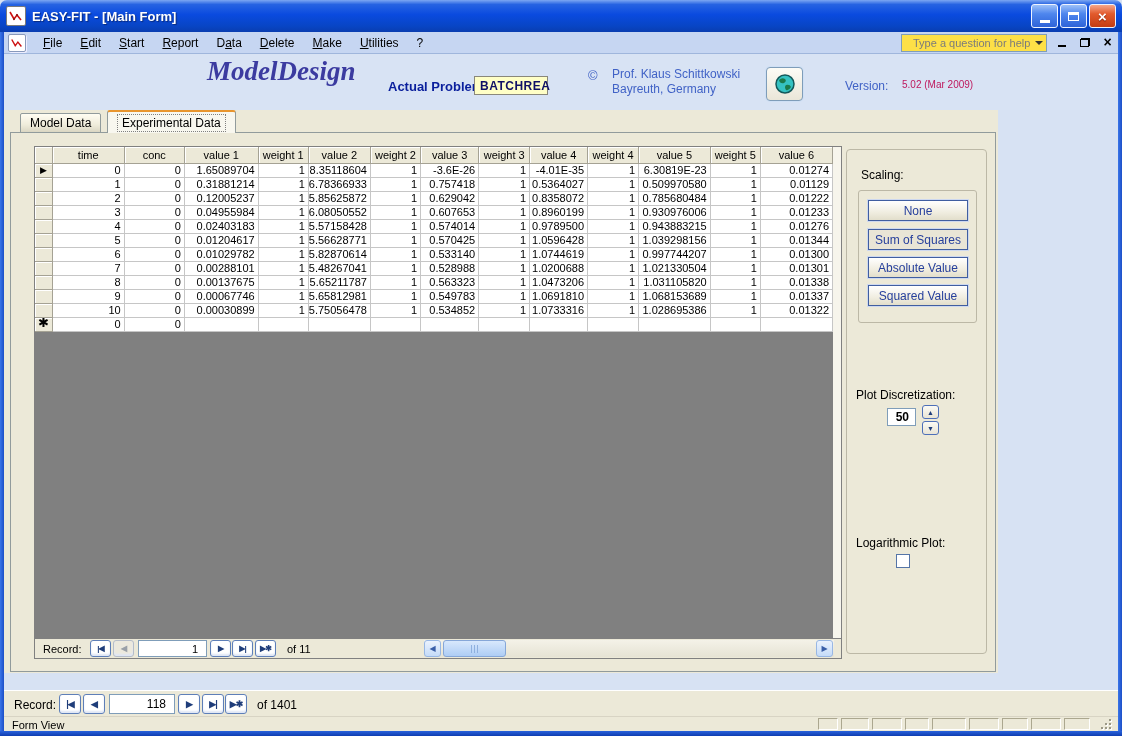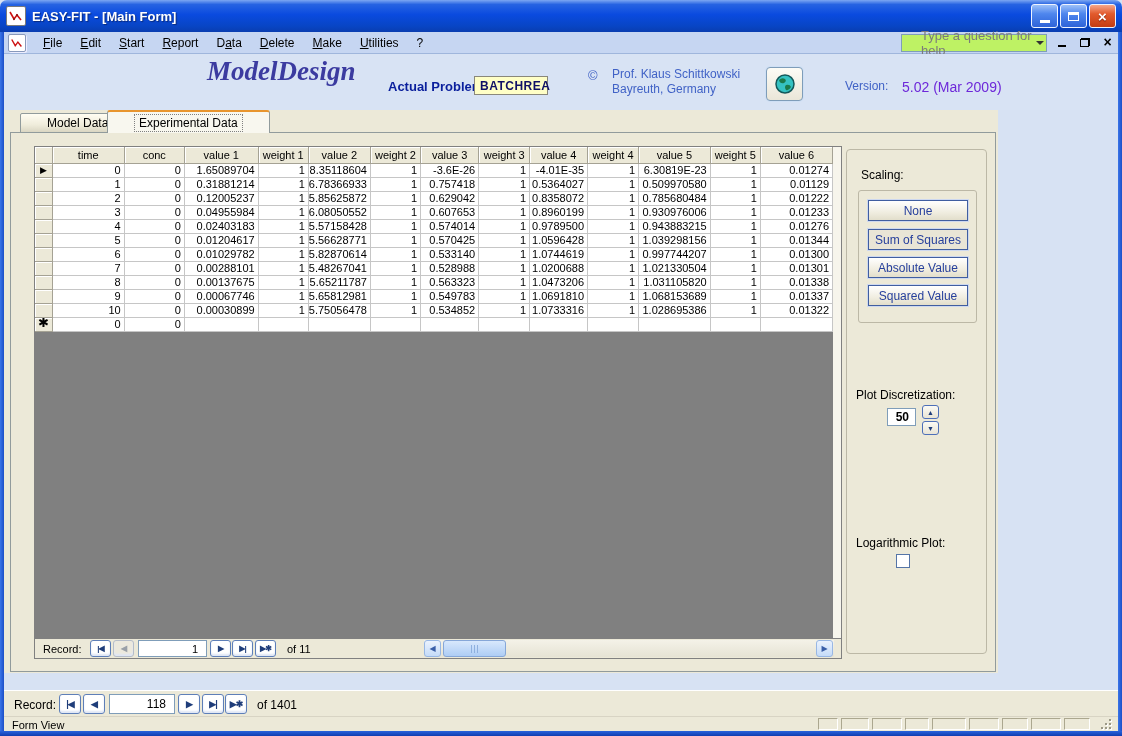--- a/index.html
+++ b/index.html
@@ -26,22 +26,22 @@
   .wb-right{left:1118px;top:32px;width:4px;height:704px;}
   .wb-bottom{left:0;top:731px;width:1122px;height:5px;background:linear-gradient(180deg,#2a63dc,#0f3db0);}
   
   .menubar{position:absolute;left:4px;top:32px;width:1114px;height:22px;background:#C6D6F2;
     border-bottom:1px solid #9FB6DC;display:flex;align-items:center;padding:0 4px;font-size:12px;}
   .child-icon{width:18px;height:18px;background:#fff;border:1px solid #8899bb;border-radius:2px;
     display:flex;align-items:center;justify-content:center;margin-right:8px;box-shadow:1px 1px 0 #eef;}
   .menu-item{padding:3px 9px;color:#000;cursor:default;}
   .menu-item .u{text-decoration:underline;}
   .menu-spacer{flex:1;}
-  .help-combo{width:146px;height:18px;background:#bef264;border:1px solid #7F9DB9;color:#7b7b7b;
-    font-size:13px;display:flex;align-items:center;padding-left:19px;}
+  .help-combo{width:146px;height:18px;background:#fde047;border:1px solid #7F9DB9;color:#7b7b7b;
+    font-size:11px;display:flex;align-items:center;padding-left:11px;}
   .combo-arrow{margin-left:auto;width:15px;height:16px;display:flex;align-items:center;justify-content:center;}
   .combo-arrow::after{content:"";border:4px solid transparent;border-top:4px solid #333;margin-top:4px;}
   .mdi-controls{display:flex;align-items:center;margin-left:8px;gap:10px;}
   .mc{display:flex;align-items:center;justify-content:center;width:13px;height:13px;}
   .mc-min-shape{width:8px;height:2px;background:#000;margin-top:7px;}
   .restore-shape{position:relative;width:10px;height:9px;}
   .restore-shape::before{content:"";position:absolute;right:0;top:0;width:7px;height:6px;border:1px solid #000;}
   .restore-shape::after{content:"";position:absolute;left:0;bottom:0;width:7px;height:6px;border:1px solid #000;background:#C6D6F2;}
   .mc-x{color:#000;font-weight:bold;font-size:14px;line-height:13px;}
   
@@ -52,26 +52,26 @@
     font-weight:bold;font-size:27px;color:#3B3BA0;}
   .problem-label{position:absolute;left:384px;top:25px;font-size:13px;font-weight:bold;color:#0A1F9C;}
   .problem-value{position:absolute;left:470px;top:22px;width:74px;height:19px;background:#FFFFC6;
     border:1px solid #8a887a;font-size:12px;font-weight:bold;color:#101066;display:flex;
     align-items:center;padding-left:5px;letter-spacing:.5px;}
   .copyright{position:absolute;left:584px;top:14px;font-size:13px;color:#4062C6;}
   .author{position:absolute;left:608px;top:13px;font-size:12px;color:#4062C6;line-height:15px;}
   .globe-btn{position:absolute;left:762px;top:13px;width:37px;height:34px;background:linear-gradient(#FDFCF6,#EAE6D8);
     border:1px solid #7F9DB9;border-radius:4px;box-shadow:0 0 0 1px #cfe0f5;display:flex;align-items:center;justify-content:center;}
   .version-label{position:absolute;left:841px;top:25px;font-size:12px;color:#4062C6;}
-  .version-value{position:absolute;left:898px;top:25px;font-size:14px;color:#6d28d9;}
+  .version-value{position:absolute;left:898px;top:25px;font-size:10px;color:#be185d;}
   
   .form-area{position:absolute;left:4px;top:110px;width:994px;height:563px;background:#ECE9D8;}
   .tab{position:absolute;top:3px;height:20px;background:linear-gradient(#FFFDF2,#EFECDB 60%,#DAD6C2);
     border:1px solid #919B9C;border-radius:2px 2px 0 0;font-size:12px;display:flex;align-items:center;
-    padding:0 26px;z-index:1;}
+    padding:0 9px;z-index:1;}
   .tab.active{top:0;height:23px;background:#F8F7EF;border-top:2px solid #E8952E;border-bottom:none;
     border-radius:3px 3px 0 0;z-index:3;}
   .tab.active .tab-focus{border:1px dotted #808080;padding:1px 4px;}
   .page{position:absolute;left:6px;top:22px;width:986px;height:540px;background:#ECE9D8;
     border:1px solid #919B9C;z-index:2;}
   
   .table-shell{position:absolute;left:23px;top:13px;width:808px;height:513px;border:1px solid #808080;background:#808080;padding-left:20px;}
   .grid-clip{position:absolute;left:0;top:0;width:798px;height:491px;overflow:hidden;background:#808080;}
   .vstrip{position:absolute;left:798px;top:0;width:8px;height:491px;background:#F7F5EC;}
   table.grid{border-collapse:collapse;table-layout:fixed;background:#808080;}

